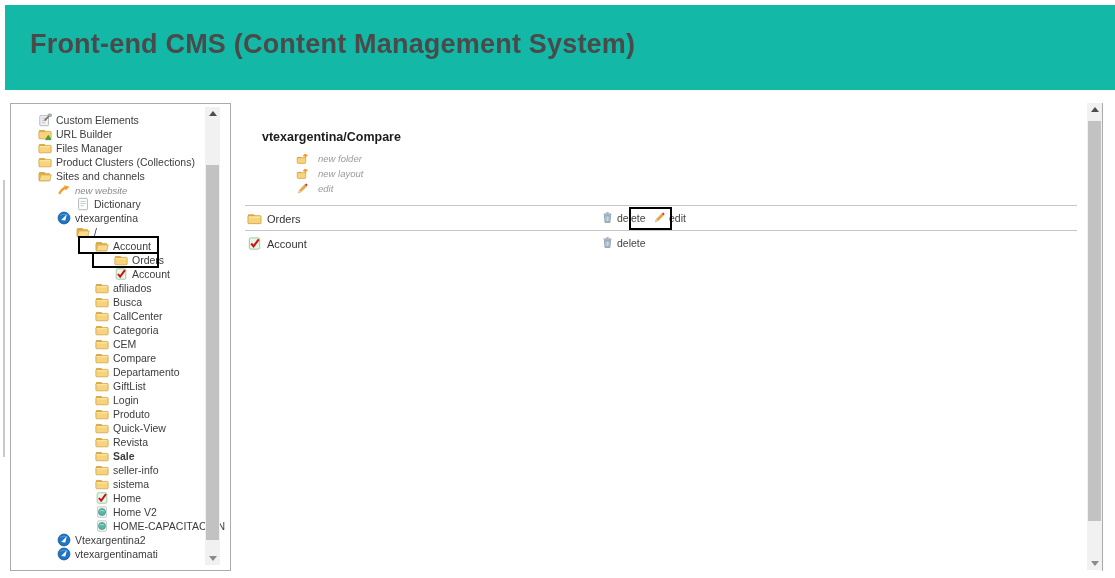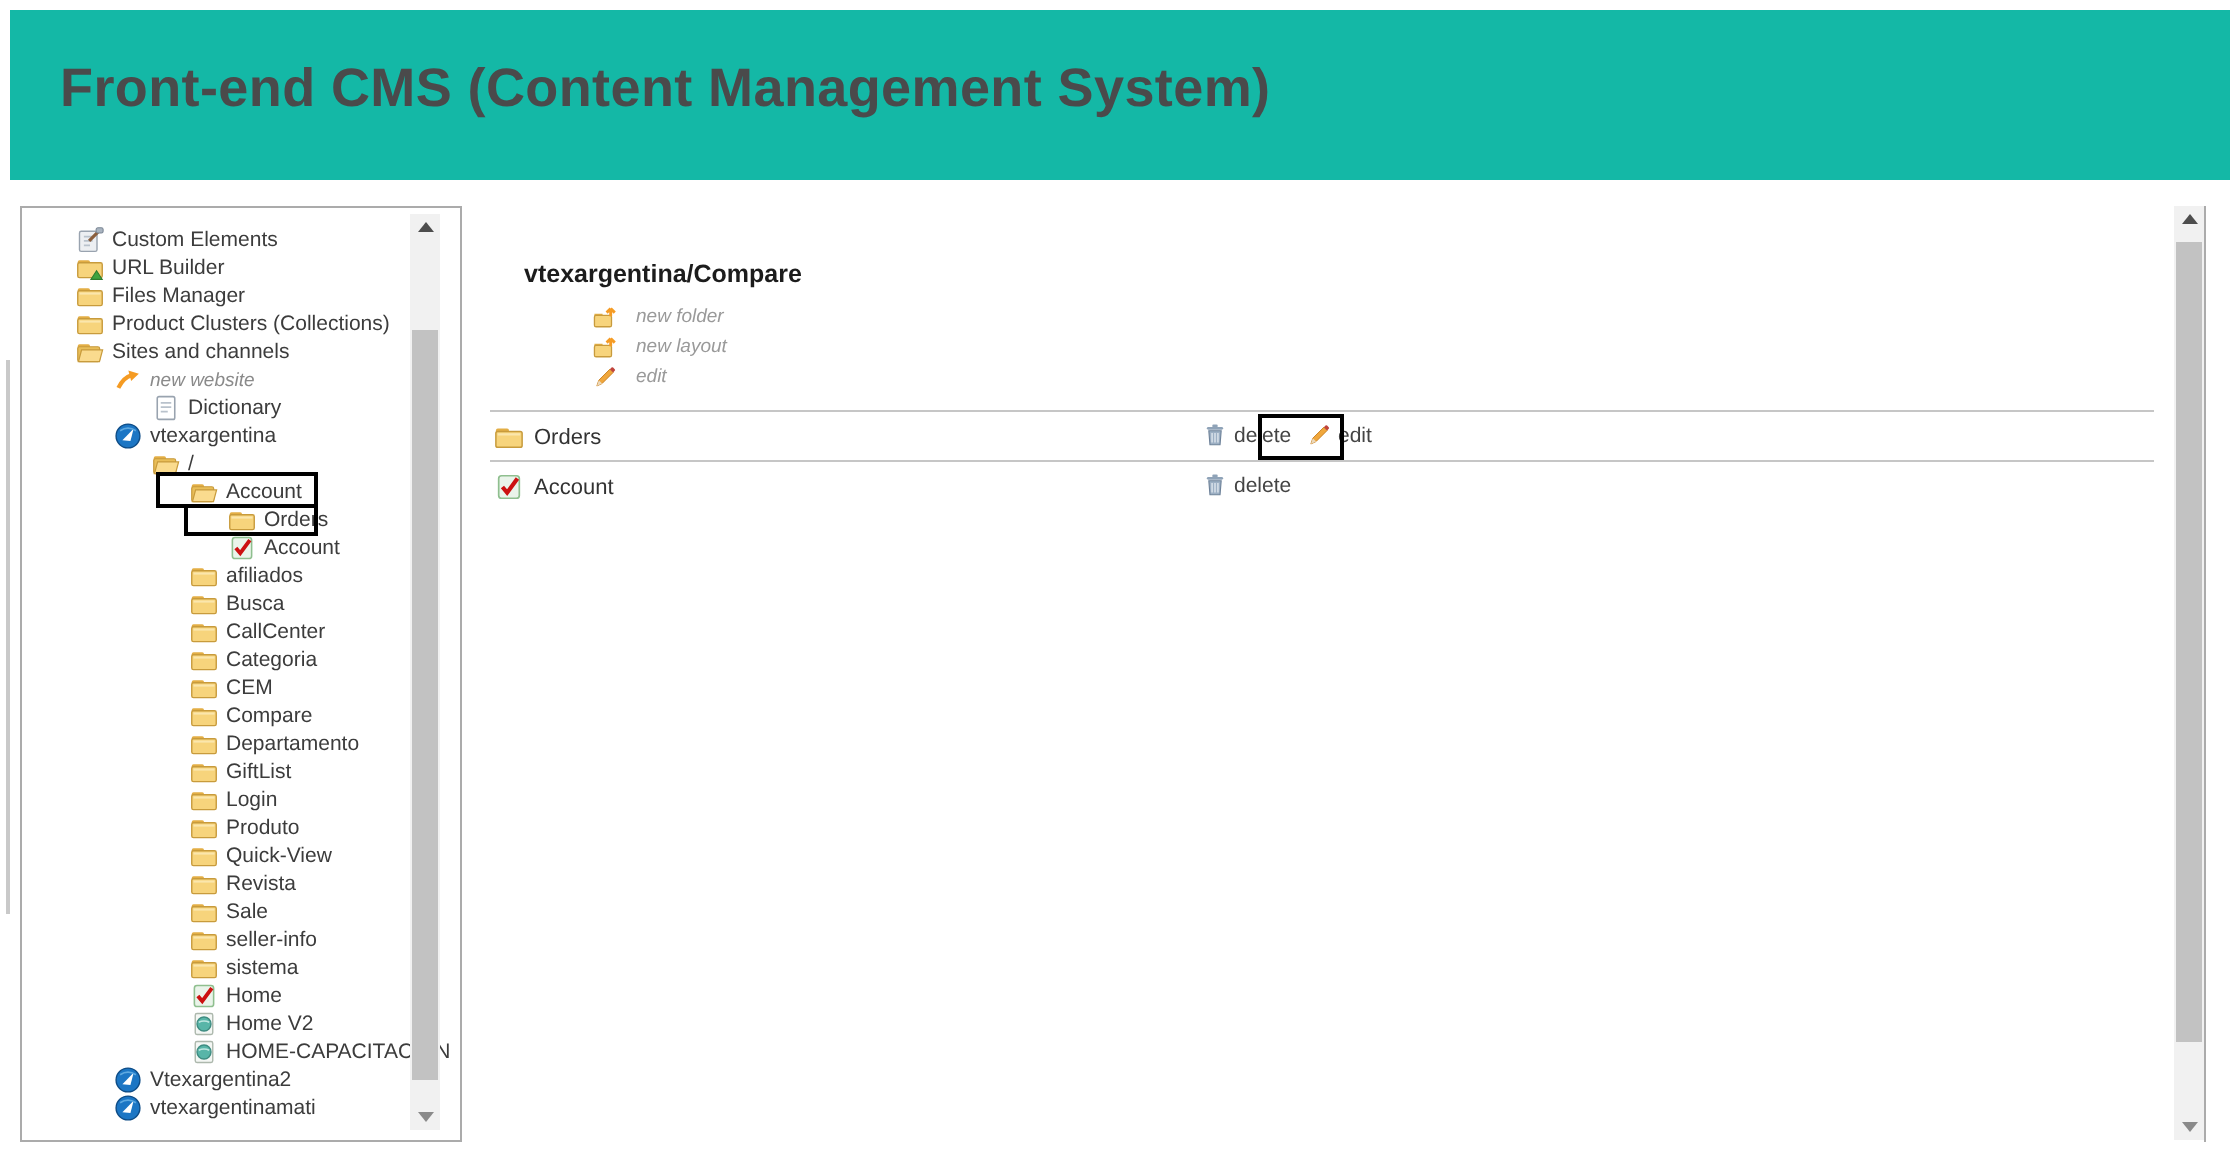--- a/index.html
+++ b/index.html
@@ -317,21 +317,21 @@
         <div class="tree-row" style="padding-left: 84px;">
           <span class="ticon">
             <svg viewBox="0 0 16 16">
               <rect x="1" y="3.5" width="7" height="4" rx="1" fill="#E3AE45"></rect>
               <rect x="1" y="5" width="14" height="8.5" rx="1" fill="#F7D47C" stroke="#C89B3C" stroke-width="0.8"></rect>
               <rect x="2" y="6" width="12" height="1.2" fill="#FBE6AC"></rect>
             </svg>
           </span>
           <span class="tlabel">Revista</span>
         </div>
-        <div class="tree-row" style="padding-left: 84px;">
+        <div class="tree-row" style="padding-left: 84px; font-weight: bold;">
           <span class="ticon">
             <svg viewBox="0 0 16 16">
               <rect x="1" y="3.5" width="7" height="4" rx="1" fill="#E3AE45"></rect>
               <rect x="1" y="5" width="14" height="8.5" rx="1" fill="#F7D47C" stroke="#C89B3C" stroke-width="0.8"></rect>
               <rect x="2" y="6" width="12" height="1.2" fill="#FBE6AC"></rect>
             </svg>
           </span>
           <span class="tlabel">Sale</span>
         </div>
         <div class="tree-row" style="padding-left: 84px;">

